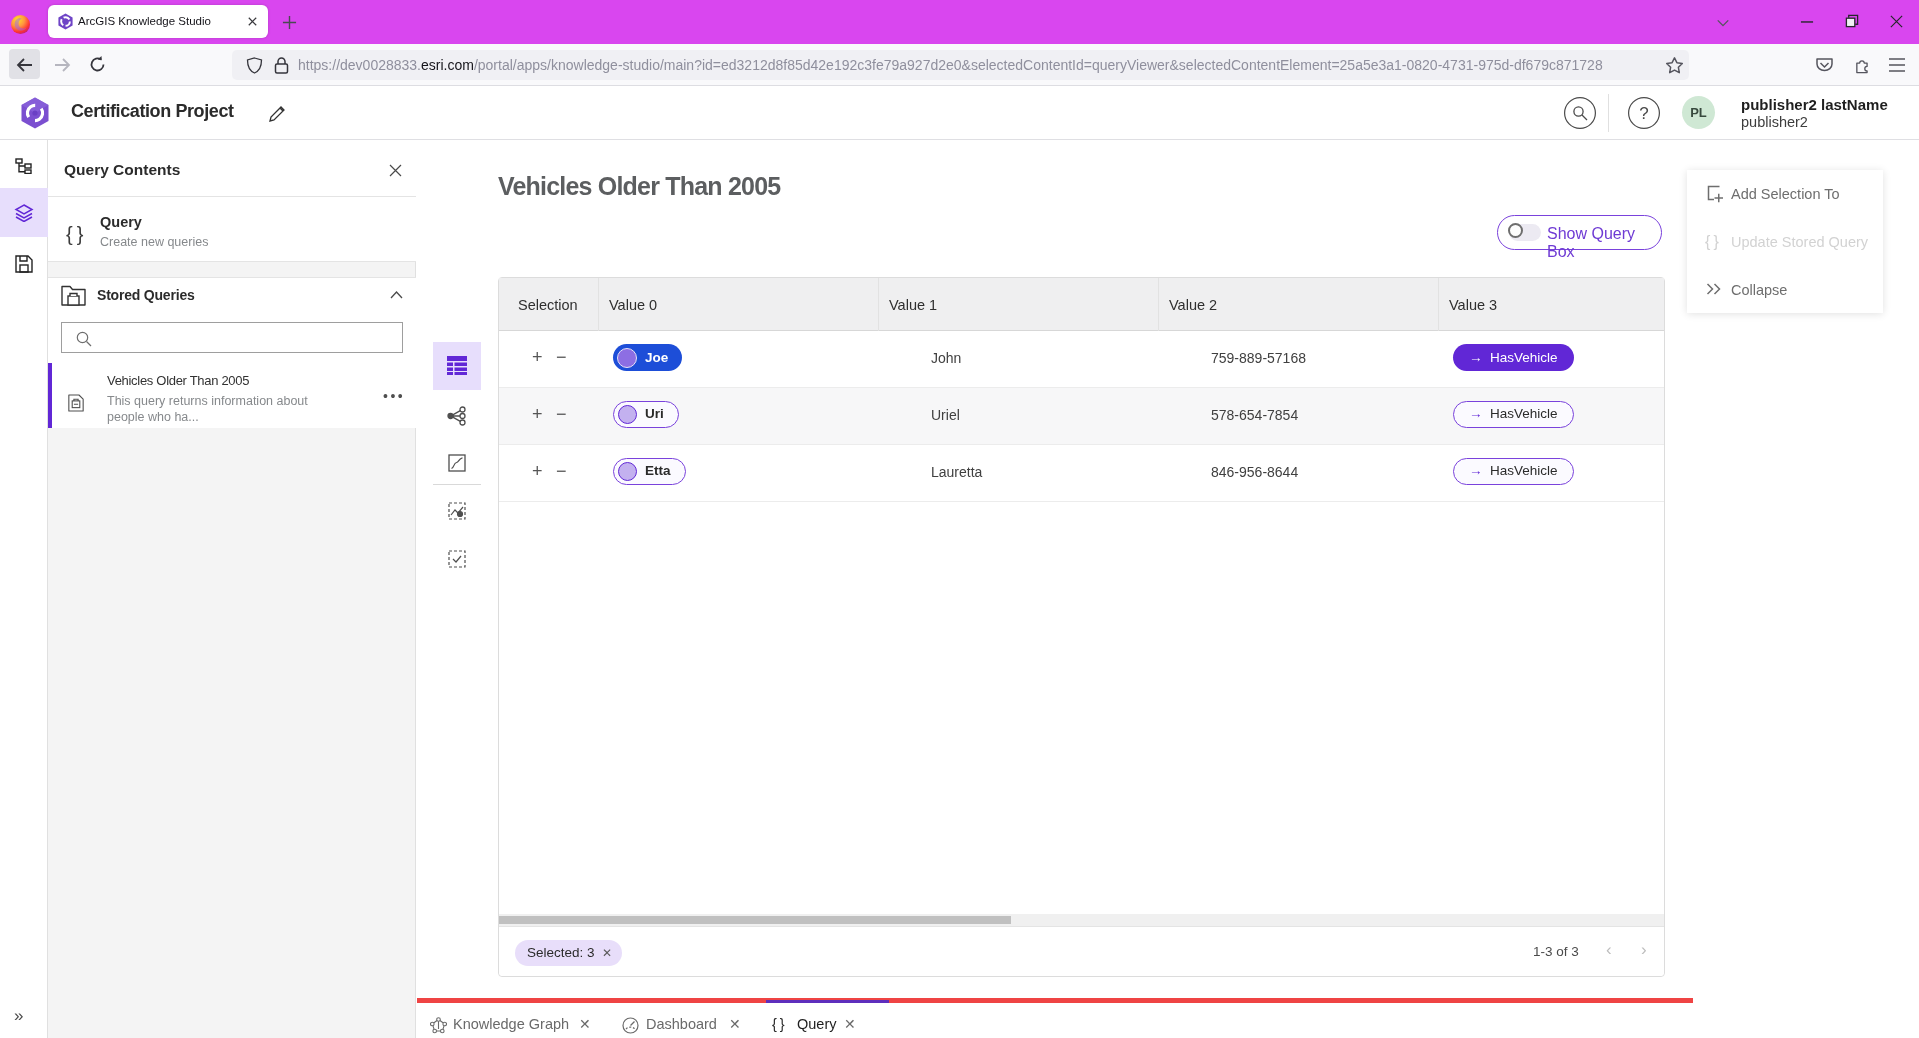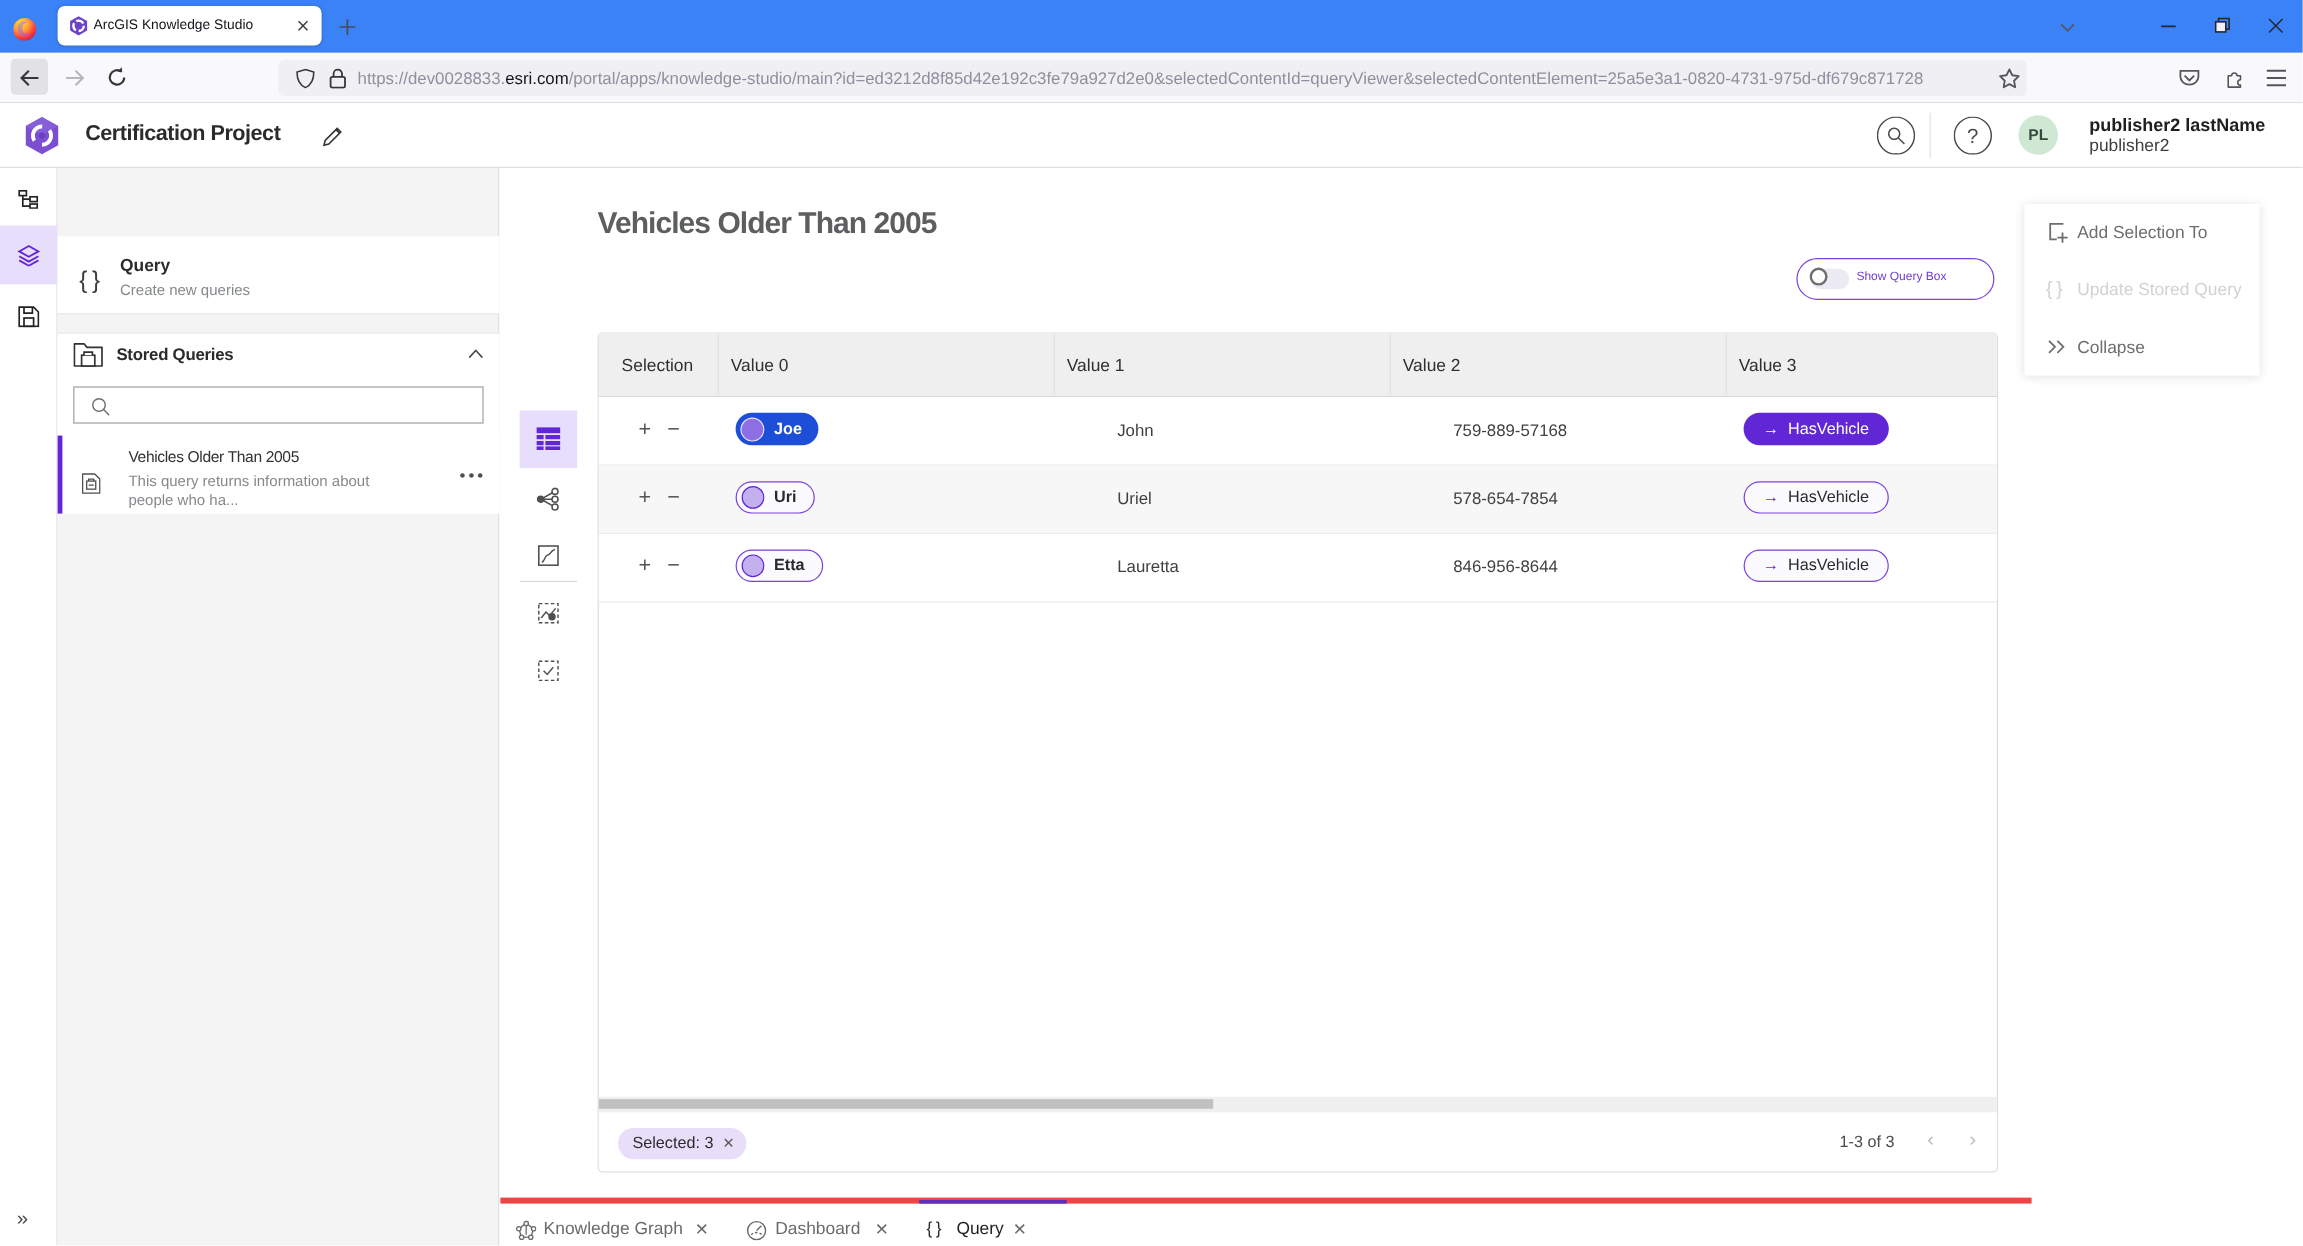--- a/index.html
+++ b/index.html
@@ -2,21 +2,21 @@
 <html><head>
 <meta charset="utf-8">
 <style>
 * { margin:0; padding:0; box-sizing:border-box; }
 html,body { width:1919px; height:1038px; overflow:hidden; }
 body { font-family:"Liberation Sans", sans-serif; background:#fff; position:relative; }
 .abs { position:absolute; }
 svg { display:block; }
 
 
-#titlebar { position:absolute; left:0; top:0; width:1919px; height:44px; background:#3b82f6; }
+#titlebar { position:absolute; left:0; top:0; width:1919px; height:44px; background:#d946ef; }
 #tab { position:absolute; left:48px; top:5px; width:220px; height:33px; background:#fff; border-radius:6px; box-shadow:0 0 3px rgba(0,0,0,.18); }
 #tab .title { position:absolute; left:30px; top:10px; font-size:11.5px; color:#15141a; white-space:nowrap; }
 #toolbar { position:absolute; left:0; top:44px; width:1919px; height:42px; background:#f9f9fb; border-bottom:1px solid #ddddE2; }
 #urlbar { position:absolute; left:232px; top:50px; width:1457px; height:30px; background:#f0f0f4; border-radius:5px; }
 #urltext { position:absolute; left:298px; top:57px; font-size:14px; color:#8f8f9d; white-space:nowrap; width:1360px; overflow:hidden; }
 #urltext b { color:#15141a; font-weight:normal; }
 
 
 #appheader { position:absolute; left:0; top:86px; width:1919px; height:54px; background:#fff; border-bottom:1px solid #dfdfe3; }
 #apptitle { position:absolute; left:71px; top:15px; font-size:18px; font-weight:bold; color:#2b2b2b; letter-spacing:-0.4px; }
@@ -34,21 +34,21 @@
 #searchbox { position:absolute; left:13px; top:44px; width:342px; height:31px; background:#fff; border:1px solid #9e9e9e; }
 #selitem { position:absolute; left:0; top:85px; width:368px; height:65px; background:#fff; border-left:4px solid #6127d6; }
 
 
 #main { position:absolute; left:417px; top:140px; width:1502px; height:853px; background:#fff; }
 #mtitle { position:absolute; left:81px; top:32px; font-size:25px; font-weight:bold; color:#5c5e60; letter-spacing:-0.8px; }
 #mdesc { position:absolute; left:80px; top:88px; font-size:14.5px; color:#3f3f3f; }
 #togglepill { position:absolute; left:1080px; top:75px; width:165px; height:35px; border:1.5px solid #7a42dc; border-radius:18px; }
 #tgtrack { position:absolute; left:11px; top:8px; width:32px; height:17px; background:#eceaf2; border-radius:9px; }
 #tgknob { position:absolute; left:-1px; top:-1px; width:15px; height:15px; background:#fdfdfd; border:2px solid #6e6e6e; border-radius:50%; }
-#tglabel { position:absolute; left:49px; top:9px; font-size:10px; color:#6f3bd4; }
+#tglabel { position:absolute; left:49px; top:9px; font-size:16px; color:#6f3bd4; }
 
 
 #tcard { position:absolute; left:498px; top:277px; width:1167px; height:700px; border:1px solid #dcdcdc; border-radius:4px; }
 #thead { position:absolute; left:0; top:0; width:1165px; height:53px; background:#efeff0; border-bottom:1px solid #d7d7d7; }
 .th { position:absolute; top:19px; font-size:14.5px; color:#2f2f2f; }
 .row { position:absolute; left:0; width:1165px; height:57px; border-bottom:1px solid #ececec; }
 .cgrid { position:absolute; top:0; bottom:0; width:1px; background:#e2e2e2; }
 .pm { font-size:18px; color:#555; }
 .cellt { position:absolute; font-size:14px; color:#404040;margin-left:38px; }
 #scrollrow { position:absolute; left:0; top:636px; width:1165px; height:12px; background:#f0f0f0; }
@@ -193,20 +193,26 @@
       <g fill="none" stroke="#232323" stroke-width="1.4">
         <path d="M1 1 H13 L17 5 V17 H1 Z"></path>
         <path d="M5 1 V6 H12 V1"></path>
         <rect x="5" y="10" width="8" height="7"></rect>
       </g>
     </svg>
   <div class="abs" style="left:14px;top:866px;font-size:17px;color:#4a4a4a">»</div>
 </div>
 
 <div id="panel">
+  <div id="pheader">
+    <span class="ptitle">Query Contents</span>
+    <svg class="abs" style="left:341px;top:24px" width="13" height="13" viewBox="0 0 13 13">
+        <path d="M1 1 L12 12 M12 1 L1 12" stroke="#4a4a4a" stroke-width="1.2"></path>
+      </svg>
+  </div>
   <div id="qcard">
     <div class="abs" style="left:18px;top:26px;font-size:20px;color:#3c3c3c">{ }</div>
     <div class="abs" style="left:52px;top:17px;font-size:14.5px;font-weight:bold;color:#2b2b2b">Query</div>
     <div class="abs" style="left:52px;top:38px;font-size:12.5px;color:#86898c">Create new queries</div>
   </div>
   <div id="storedsec">
     <svg class="abs" style="left:13px;top:7px" width="25" height="22" viewBox="0 0 25 22">
         <g fill="none" stroke="#323232" stroke-width="1.4">
           <path d="M1 20 V1.5 H9 L11.5 4.5 H24 V20 Z" stroke-linejoin="round"></path>
           <rect x="7" y="11" width="11" height="9" fill="#fff"></rect>

